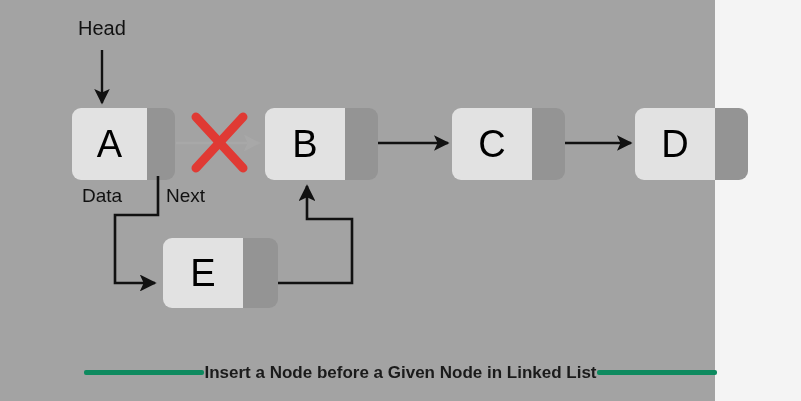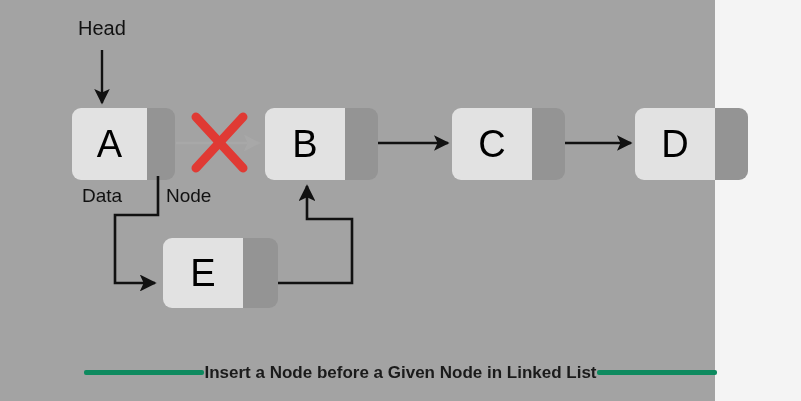--- a/index.html
+++ b/index.html
@@ -94,21 +94,21 @@
 </head>
 <body>
 
 <div id="stage">
 
   <div class="label big" style="left:78px; top:18px;">Head</div>
 
 
   <div class="label" style="left:82px; top:186px;">Data</div>
 
-  <div class="label" style="left:166px; top:186px;">Node</div>
+  <div class="label" style="left:166px; top:186px;">Next</div>
 
 
   <div class="node" style="left:72px; top:108px; width:103px; height:72px;">
     <div class="data-cell" style="width:75px;">A</div>
     <div class="next-cell" style="flex:1;"></div>
   </div>
 
   <div class="node" style="left:265px; top:108px; width:113px; height:72px;">
     <div class="data-cell" style="width:80px;">B</div>
     <div class="next-cell" style="flex:1;"></div>

